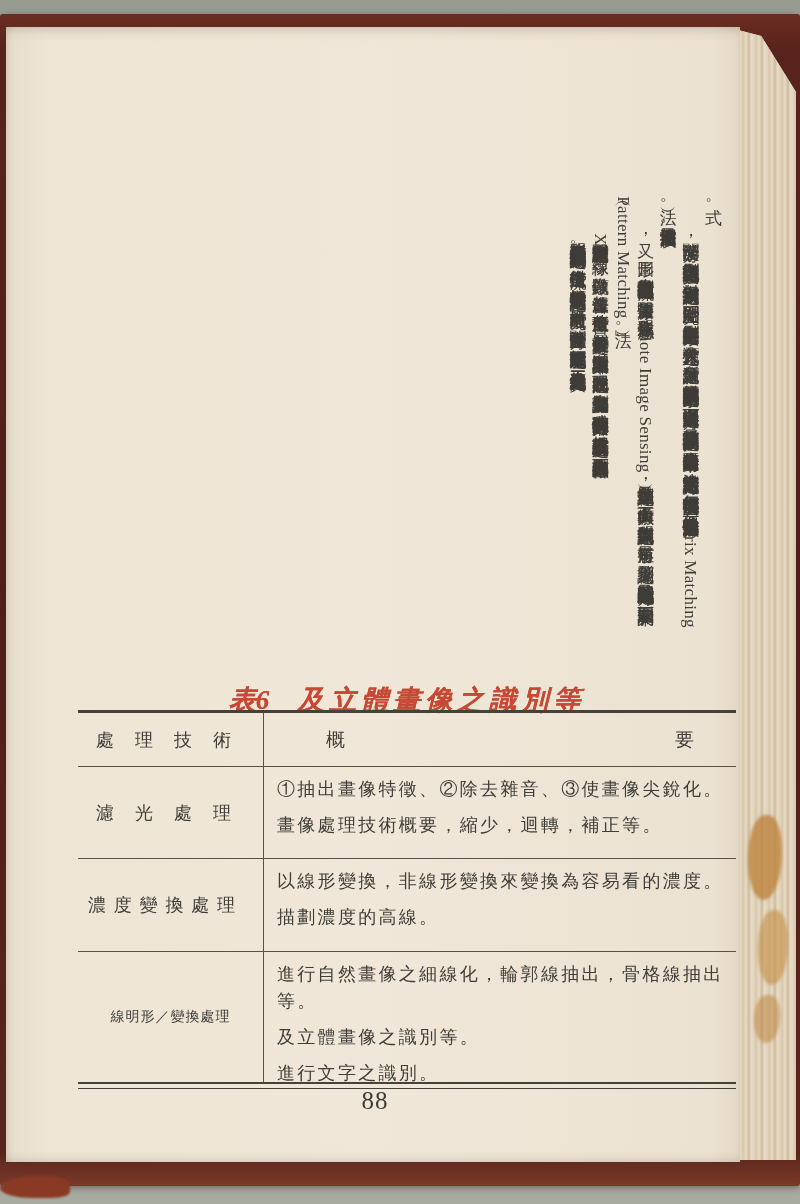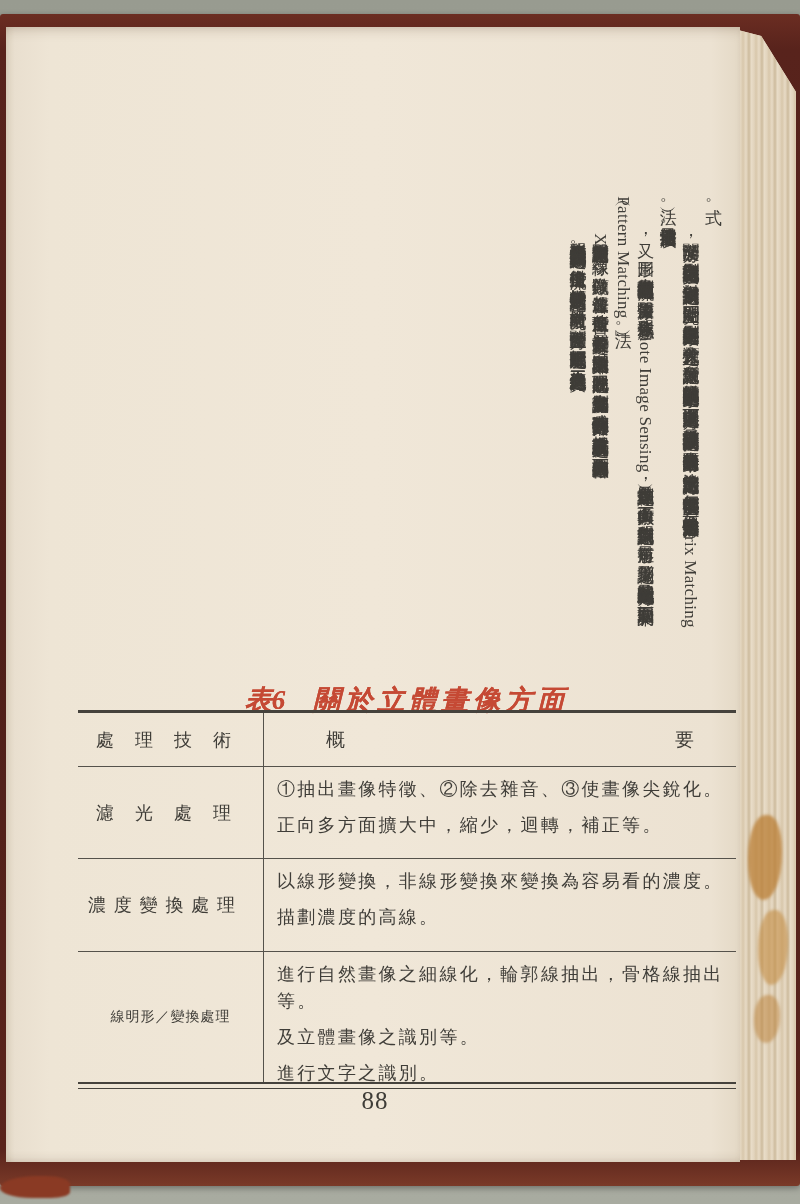--- a/index.html
+++ b/index.html
@@ -113,21 +113,21 @@
     <div class="body-vertical">
       <p class="cont">式。</p>
       <p>關於漢字方面，印刷漢字之識別技術現已接近實用化，但對於手寫漢字之識別技術，則剛開始研究。印刷漢字識別之一個重要要素是，大分類方式之確立。所謂大分類就是，從成爲閱讀對象的二千字以上之文字類別中，選擇一百字以下之對象的方法，是一種提高漢字識別速度之不可缺的技術。其次要從大分類時選出的對象中，決定適當的文字之識別方法是，每一個字都準備標準的面貌，而檢視它與輸入文字之一致情形的方法（Matrix Matching法）。這個方法目前已被廣泛採用。</p>
       <p>又，圖形、畫像識別技術之利用範圍有作業流程圖、醫療用畫像、遠程影像感應（Remote Image Sensing）及立體畫像之識別等，正向多方面擴大中。作業流程圖之識別對象，目前有矩形、菱形等之識別，及記述這些圖形之連結關係的地方，而採取「圖案調和（Pattern Matching）法」。</p>
       <p>醫療用畫像之識別對象有X線像、顯微鏡像、超音波像等。這些畫像一般而言，都置於複雜的背景之中，所以圖案識別非常困難。因此現在的狀況是，畫像識別都加裝濾光器，或強調具有特定性質的部分等，把重點放在畫質之改善或結果之表示，而識別的作業普通都由人來做。</p>
       <p>遠程影像感應主要是以從航空器或衛星得到的畫像作爲識別之對象。從這些畫像檢出河流、橋樑等特定對象物之圖案識別，目前尚在研究階段。關於立體畫像方面，把斷層照片以電腦處理，再生爲三次之像之方法已經實用化。</p>
     </div>
 
     <div class="table-title">
       <span class="t-label">表6</span>
-      <span class="t-text">關於立體畫像方面</span>
+      <span class="t-text">及立體畫像之識別等</span>
     </div>
 
     <div class="ptable">
 
       <div class="cell tech head-l rowline">
         <span class="split-flex">
             <span>處</span>
             <span>理</span>
             <span>技</span>
             <span>術</span>
@@ -143,21 +143,21 @@
       <div class="cell tech t1 rowline">
         <span class="split-flex">
             <span>濾</span>
             <span>光</span>
             <span>處</span>
             <span>理</span>
           </span>
       </div>
       <div class="cell r sum rowline">
         <p>①抽出畫像特徵、②除去雜音、③使畫像尖銳化。</p>
-        <p>正向多方面擴大中，縮少，迴轉，補正等。</p>
+        <p>畫像處理技術概要，縮少，迴轉，補正等。</p>
       </div>
 
       <div class="cell tech t2 rowline">
         <span class="split-flex">
             <span>濃</span>
             <span>度</span>
             <span>變</span>
             <span>換</span>
             <span>處</span>
             <span>理</span>

